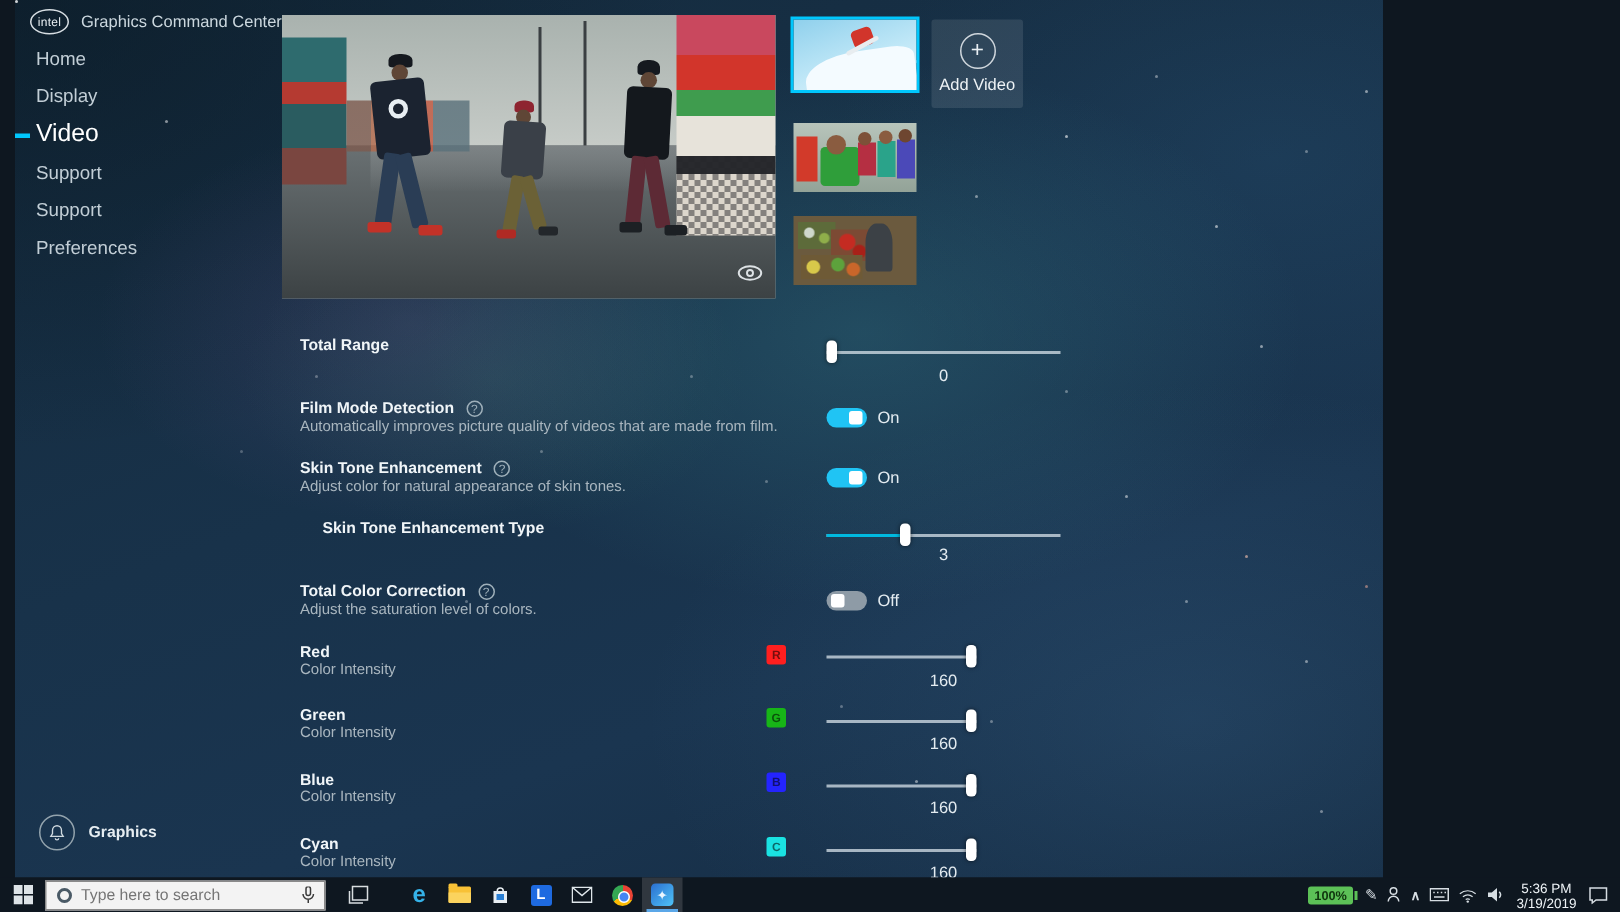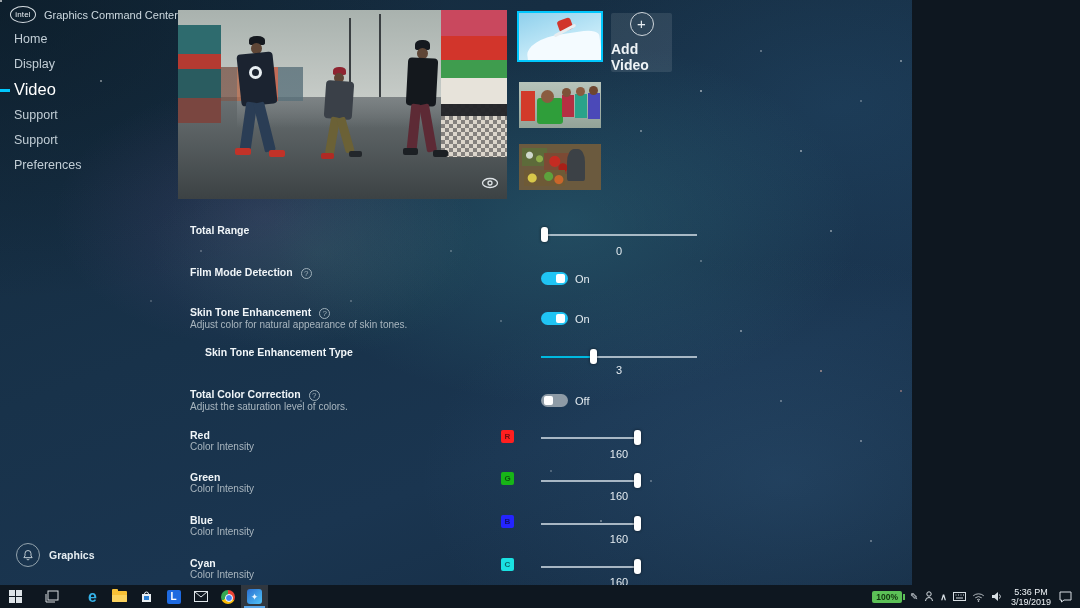--- a/index.html
+++ b/index.html
@@ -1,20 +1,20 @@
 <!DOCTYPE html>
 <html><head>
 <meta charset="utf-8">
 <style>
   html,body{margin:0;padding:0;background:#000;}
   *{box-sizing:border-box;font-family:"Liberation Sans",sans-serif;}
   .screen{position:relative;width:1080px;height:608px;overflow:hidden;background:#0e1720;}
 
   
-  .app{position:absolute;left:0;top:0;width:912px;height:585px;overflow:hidden;
+  .app{position:absolute;left:10px;top:0;width:912px;height:585px;overflow:hidden;
     background:
       radial-gradient(420px 260px at 62% 38%, rgba(64,150,160,0.26), transparent 70%),
       radial-gradient(300px 190px at 29% 37%, rgba(125,95,160,0.20), transparent 70%),
       radial-gradient(240px 150px at 35% 43%, rgba(70,150,115,0.16), transparent 70%),
       radial-gradient(520px 320px at 86% 82%, rgba(70,120,165,0.22), transparent 70%),
       radial-gradient(420px 260px at 92% 18%, rgba(45,95,135,0.22), transparent 70%),
       radial-gradient(600px 400px at 0% 0%, rgba(8,22,32,0.55), transparent 75%),
       linear-gradient(160deg,#142a3c 0%,#18324a 45%,#1a3550 70%,#152c43 100%);}
   .stars{position:absolute;width:2px;height:2px;border-radius:50%;background:rgba(255,255,255,.8);
     box-shadow:100px 80px rgba(255,255,255,.5),220px 140px rgba(255,255,255,.4),320px 60px rgba(255,255,255,.35),
@@ -72,21 +72,21 @@
   .dancer .shoe{position:absolute;border-radius:2px;}
   .eye-badge{position:absolute;right:8px;bottom:6px;opacity:.9;}
 
   
   .thumb{position:absolute;left:519px;width:82px;overflow:hidden;cursor:pointer;}
   .thumb.sel{outline:2px solid #00c7fd;outline-offset:0;}
   .addvideo{position:absolute;left:611px;top:13px;width:61px;height:59px;background:rgba(255,255,255,0.10);
     border-radius:2px;display:flex;flex-direction:column;align-items:center;justify-content:center;cursor:pointer;}
   .addvideo .plus{width:24px;height:24px;border:1px solid #cfd6dc;border-radius:50%;color:#e8eef2;
     font-size:15px;line-height:22px;text-align:center;margin-bottom:5px;}
-  .addvideo .avl{font-size:14px;font-weight:bold;color:#eef3f6;}
+  .addvideo .avl{font-size:11px;font-weight:normal;color:#eef3f6;}
 
   
   .s-label{position:absolute;font-size:10.5px;font-weight:bold;color:#f0f5f8;}
   .s-desc{position:absolute;font-size:10px;color:#a9b6bf;}
   .help{display:inline-block;width:11px;height:11px;border:1px solid #9fb0ba;border-radius:50%;color:#9fb0ba;
     font-size:8px;line-height:10px;text-align:center;font-weight:normal;margin-left:8px;vertical-align:0px;}
   .slider{position:absolute;height:16px;cursor:pointer;}
   .slider .track{position:absolute;left:0;right:0;top:7px;height:2px;background:rgba(215,226,233,0.75);}
   .slider .fill{position:absolute;left:0;top:7px;height:2px;background:#00b9e0;}
   .slider .knob{position:absolute;top:0;width:7px;height:15px;border-radius:3px;background:#fff;
@@ -240,20 +240,21 @@
     </div>
 
     <div class="s-label" style="left:190px;top:224px">Total Range</div>
     <div class="slider" style="left:541px;top:227px;width:156px">
       <div class="track"></div>
       <div class="knob" style="left:0"></div>
     </div>
     <div class="s-value" style="top:245px">0</div>
 
     <div class="s-label" style="left:190px;top:266px"><span>Film Mode Detection</span><span class="help">?</span></div>
+    <div class="s-desc" style="left:190px;top:279px">Automatically improves picture quality of videos that are made from film.</div>
     <div class="toggle on" style="left:541px;top:272px">
         <div class="tknob"></div>
       </div>
     <div class="t-state" style="left:575px;top:273px">On</div>
 
     <div class="s-label" style="left:190px;top:306px"><span>Skin Tone Enhancement</span><span class="help">?</span></div>
     <div class="s-desc" style="left:190px;top:319px">Adjust color for natural appearance of skin tones.</div>
     <div class="toggle on" style="left:541px;top:312px">
         <div class="tknob"></div>
       </div>
@@ -312,20 +313,30 @@
   </div>
 
   <div class="taskbar">
     <div class="tb-start">
       <svg class="tico" width="13" height="13" viewBox="0 0 13 13">
         <rect x="0" y="0" width="6" height="6" fill="#dde3e7"></rect>
           <rect x="7" y="0" width="6" height="6" fill="#dde3e7"></rect>
         <rect x="0" y="7" width="6" height="6" fill="#dde3e7"></rect>
           <rect x="7" y="7" width="6" height="6" fill="#dde3e7"></rect>
       </svg>
+    </div>
+    <div class="tb-search">
+      <span class="cring"></span>
+      <input type="text" placeholder="Type here to search" style="">
+      <span class="mic">
+        <svg class="tico" width="9" height="12" viewBox="0 0 9 12">
+            <rect x="3" y="0" width="3" height="6" rx="1.5" fill="none" stroke="#3a3a3a"></rect>
+            <path d="M1 5a3.5 3.5 0 0 0 7 0M4.5 8.5V11" fill="none" stroke="#3a3a3a"></path>
+          </svg>
+      </span>
     </div>
     <div class="tb-icon" style="margin-left:8px">
       <svg class="tico" width="14" height="13" viewBox="0 0 14 13">
         <rect x="3" y="1" width="10" height="9" fill="none" stroke="#d8dde0"></rect>
           <path d="M1 4v8h9" fill="none" stroke="#d8dde0"></path>
       </svg>
     </div>
     <div class="tb-icon" style="margin-left:14px">
         <span class="edge-e">e</span>
       </div>

